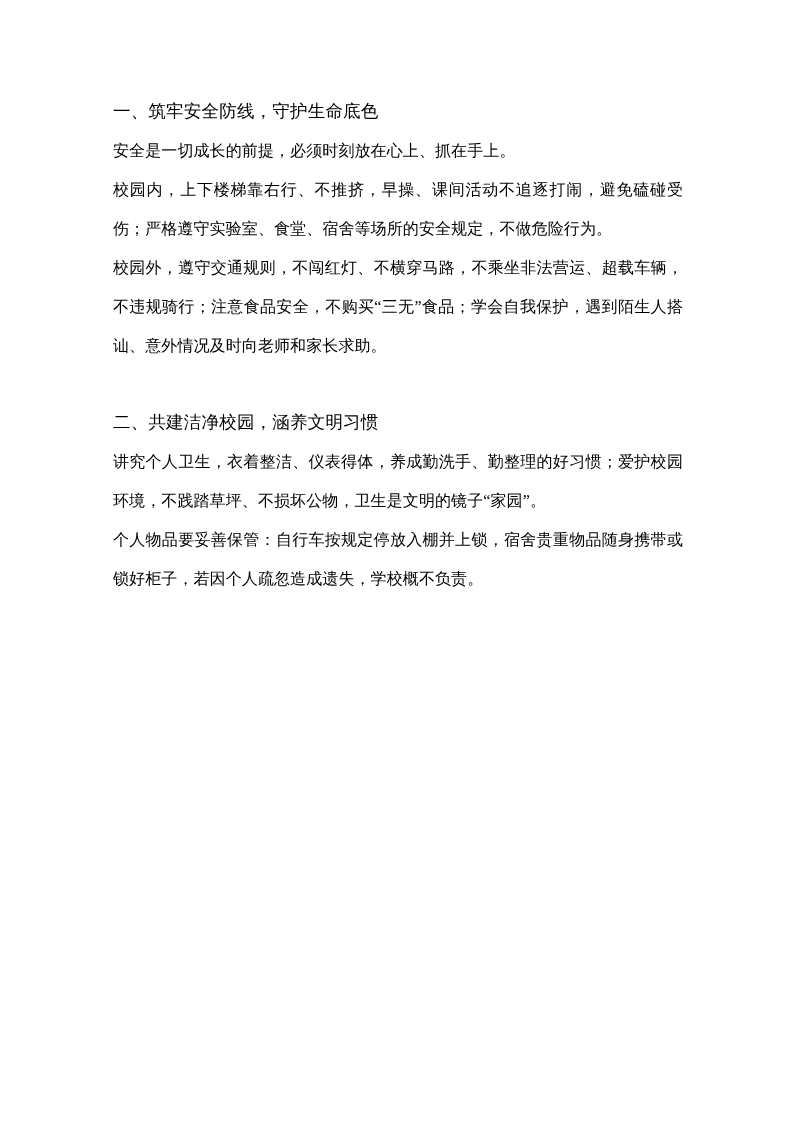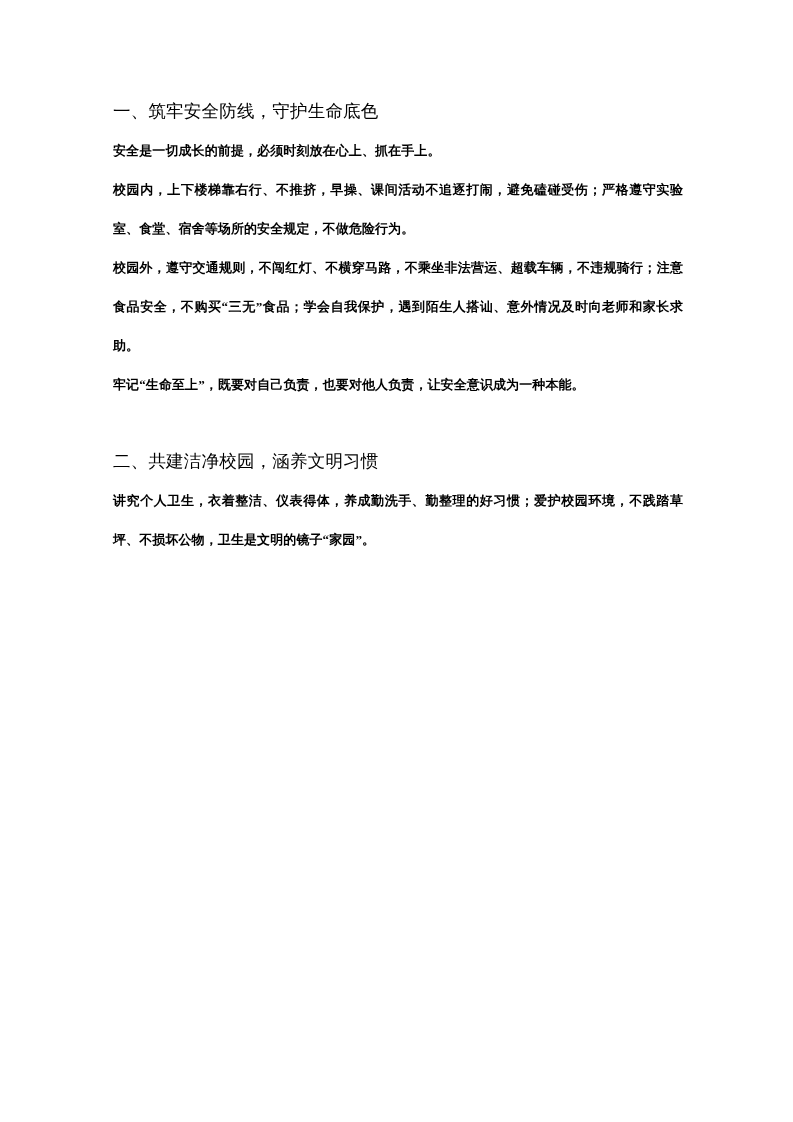--- a/index.html
+++ b/index.html
@@ -33,41 +33,40 @@
   .section + .section {
     margin-top: 38px;
   }
   .heading {
     font-size: 17.5px;
     line-height: 39px;
     letter-spacing: 0.2px;
     white-space: nowrap;
   }
   .para {
-    font-size: 13px;
+    font-size: 16px;
     line-height: 39px;
     text-align: justify;
     text-justify: inter-ideograph;
     letter-spacing: 0.1px;
-    font-weight: bold;
   }
 </style>
 </head>
 <body>
 
 <div class="page">
   <div class="content">
 
     <div class="section">
       <div class="heading">一、筑牢安全防线，守护生命底色</div>
       <div class="para">安全是一切成长的前提，必须时刻放在心上、抓在手上。</div>
       <div class="para">校园内，上下楼梯靠右行、不推挤，早操、课间活动不追逐打闹，避免磕碰受伤；严格遵守实验室、食堂、宿舍等场所的安全规定，不做危险行为。</div>
       <div class="para">校园外，遵守交通规则，不闯红灯、不横穿马路，不乘坐非法营运、超载车辆，不违规骑行；注意食品安全，不购买“三无”食品；学会自我保护，遇到陌生人搭讪、意外情况及时向老师和家长求助。</div>
-      <div class="para">牢记“生命至上”，既要对自己负责，也要对他人负责，让安全意识成为一种本能。</div>
     </div>
 
     <div class="section">
       <div class="heading">二、共建洁净校园，涵养文明习惯</div>
       <div class="para">讲究个人卫生，衣着整洁、仪表得体，养成勤洗手、勤整理的好习惯；爱护校园环境，不践踏草坪、不损坏公物，卫生是文明的镜子“家园”。</div>
+      <div class="para">个人物品要妥善保管：自行车按规定停放入棚并上锁，宿舍贵重物品随身携带或锁好柜子，若因个人疏忽造成遗失，学校概不负责。</div>
     </div>
 
   </div>
 </div>
 
 </body></html>

